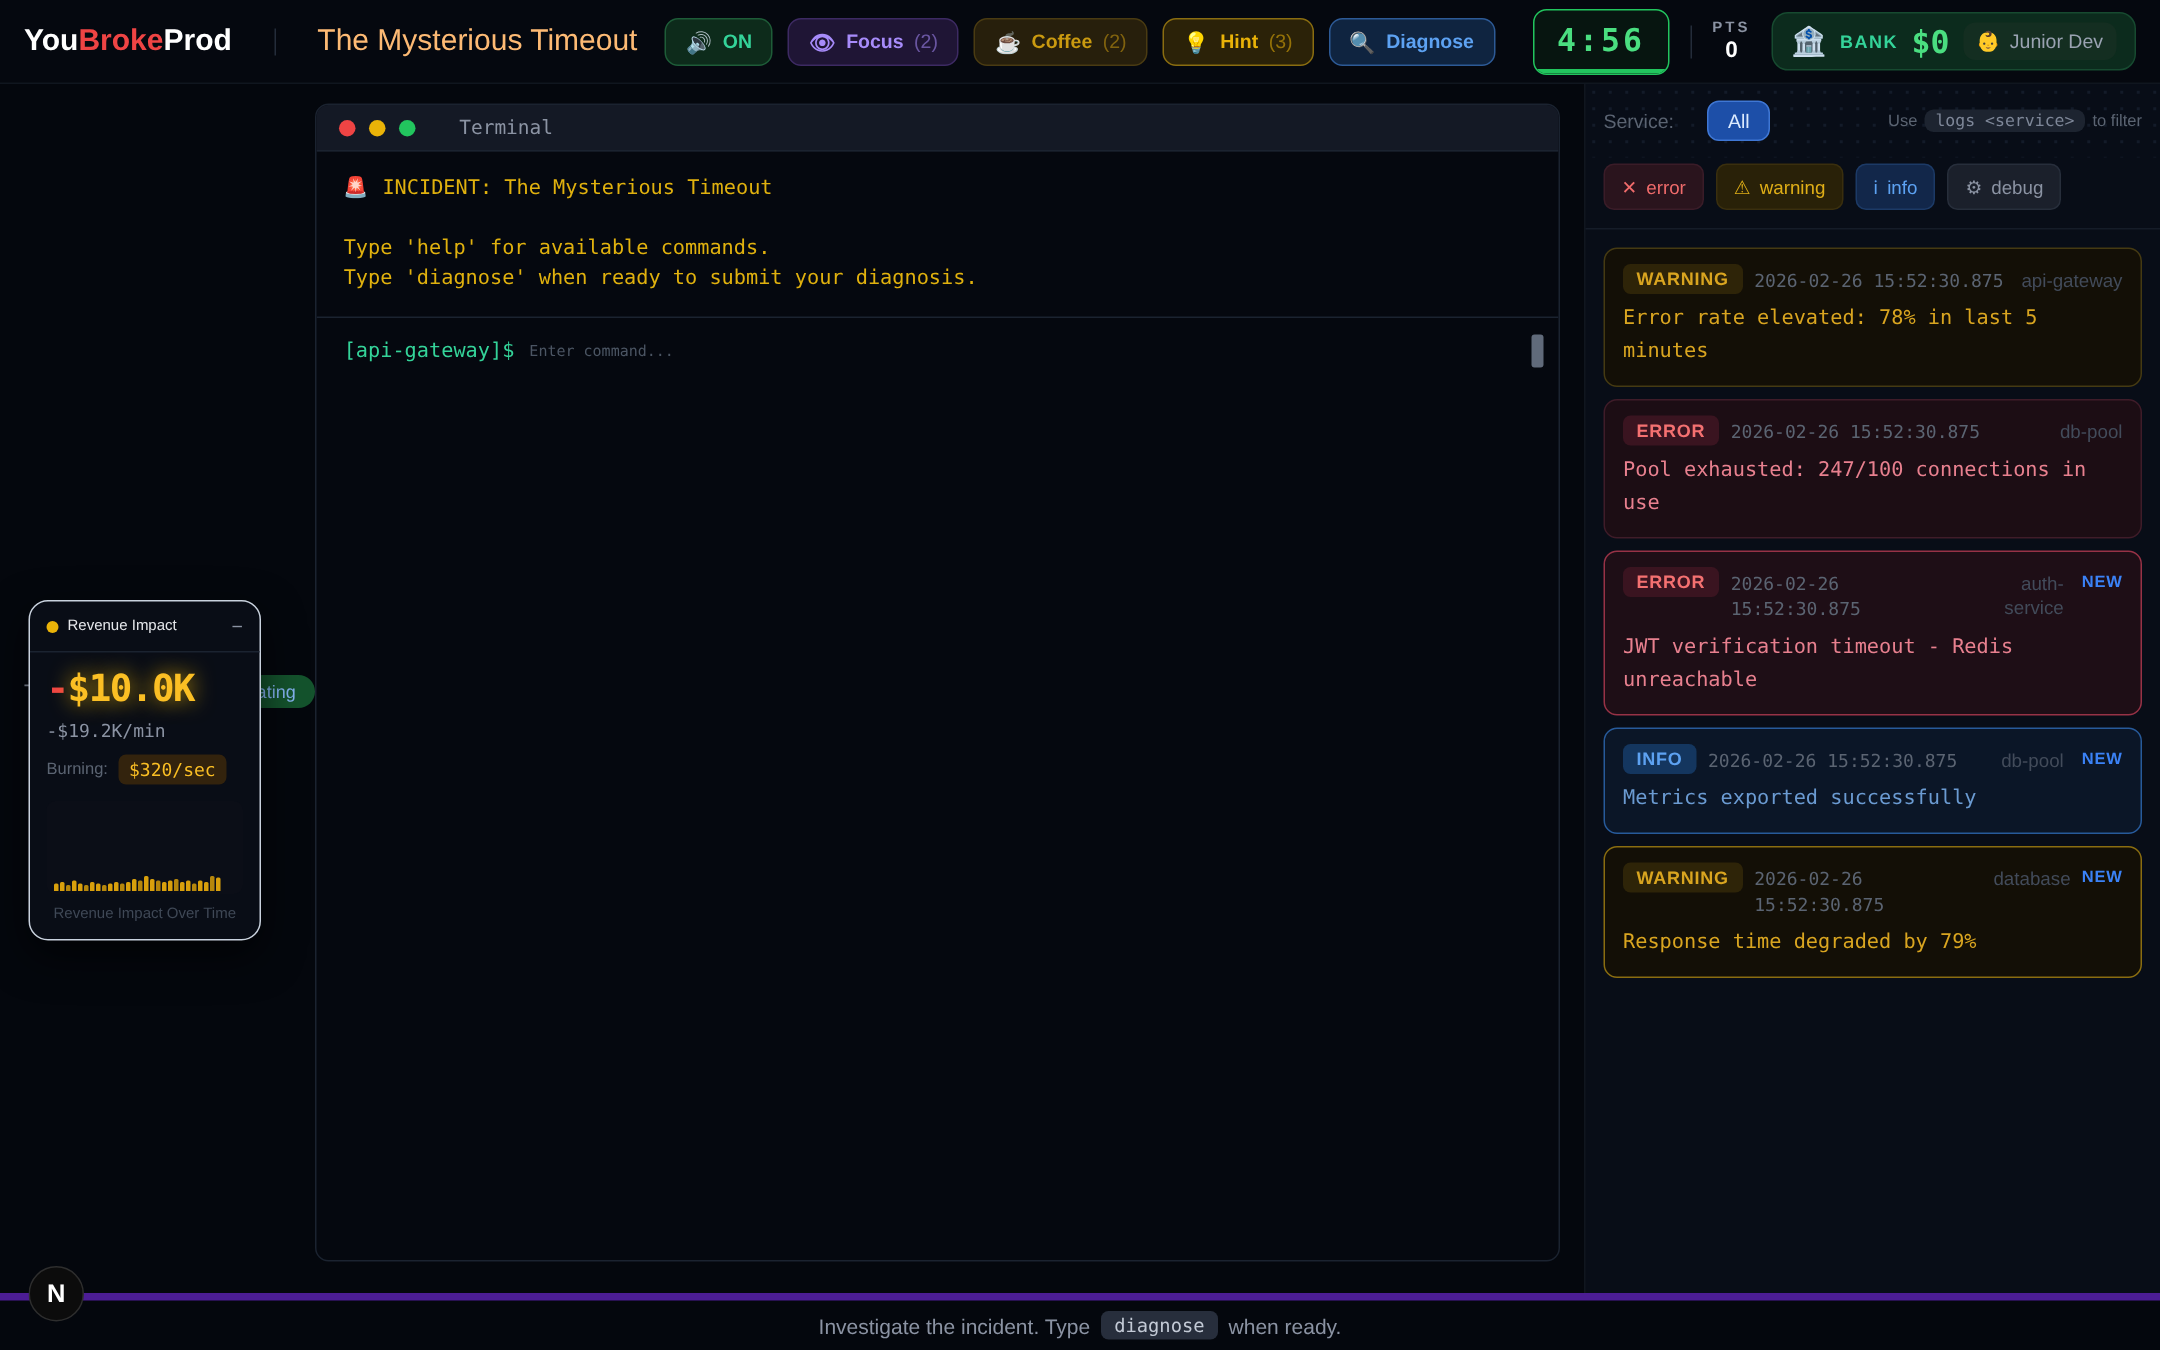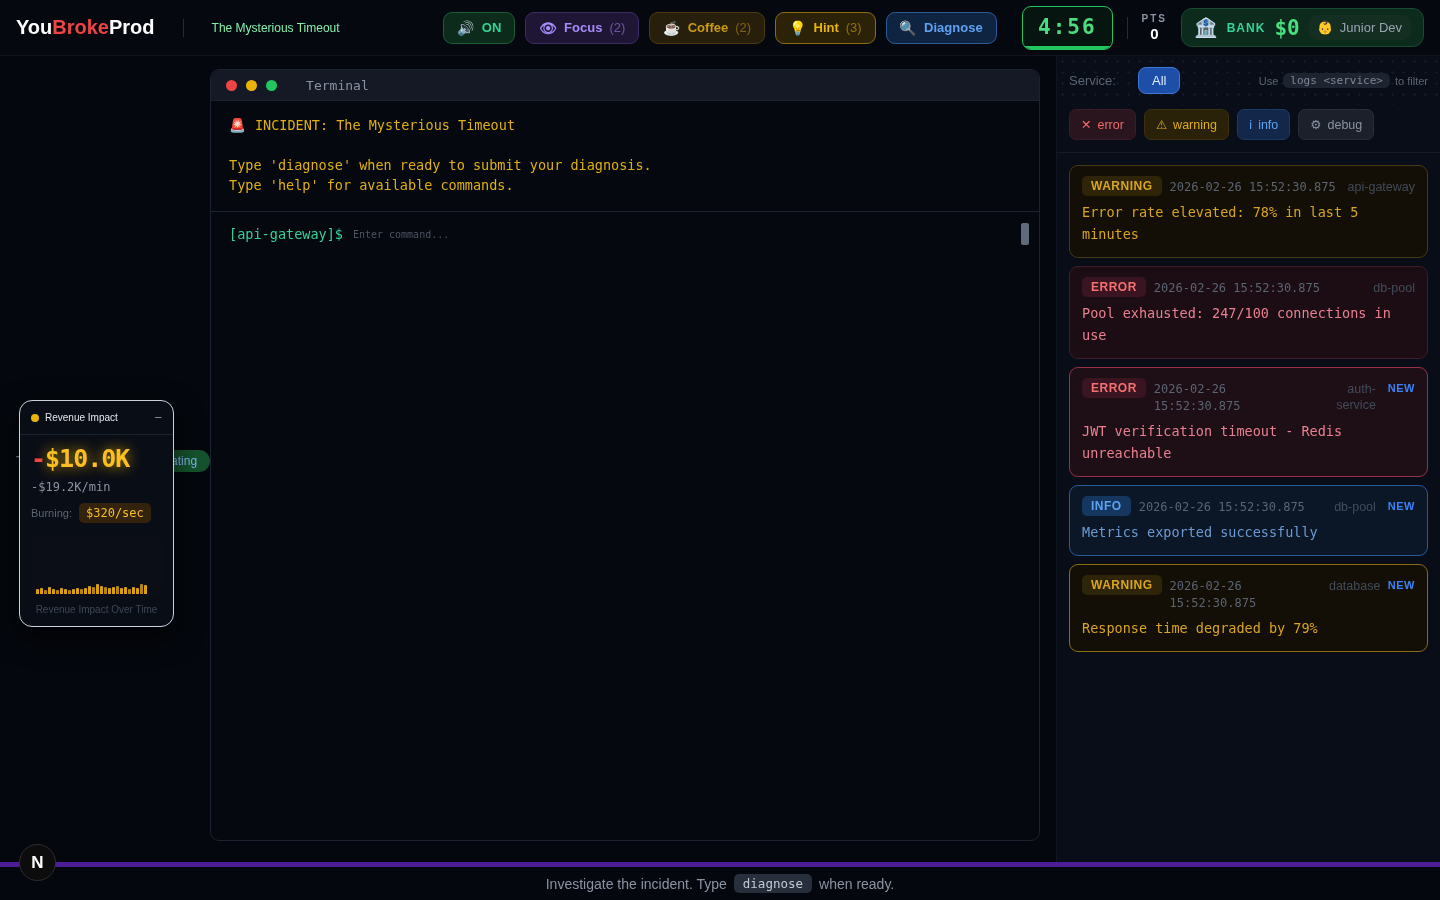--- a/index.html
+++ b/index.html
@@ -12,21 +12,21 @@
 
   
   header {
     height:56px; display:flex; align-items:center; justify-content:space-between;
     padding:0 16px; background:#05080f; border-bottom:1px solid #10161f;
   }
   .logo-area { display:flex; align-items:center; gap:28px; flex:1; }
   .logo { font-size:20px; font-weight:800; color:#fff; white-space:nowrap; }
   .lg-r { color:#ef4444; }
   .logo-divider { width:1px; height:18px; background:#242c3a; }
-  .subtitle { color:#86efac; font-size:12px; white-space:nowrap; }
+  .subtitle { color:#fdba74; font-size:20px; white-space:nowrap; }
 
   .header-buttons { display:flex; gap:10px; flex:none; }
   .hbtn {
     display:flex; align-items:center; gap:7px; font-size:13px; font-weight:600;
     padding:7px 13px; border-radius:9px; border:1px solid; cursor:pointer;
     font-family:inherit; white-space:nowrap;
   }
   .hbtn .icon { font-size:14px; }
   .hbtn .count { opacity:.55; font-weight:500; }
   .hbtn.sound   { background:#0d2b1b; border-color:#1e5c38; color:#34d399; }
@@ -226,22 +226,22 @@
     <div class="terminal">
       <div class="t-titlebar">
         <span class="dot red"></span>
         <span class="dot yellow"></span>
         <span class="dot green"></span>
         <span class="t-title">Terminal</span>
       </div>
       <div class="t-output" id="t-output">
           <div class="t-line"><span class="t-line-icon">🚨</span><span>INCIDENT: The Mysterious Timeout</span></div>
           <div class="t-line"><span>&nbsp;</span></div>
+          <div class="t-line"><span>Type 'help' for available commands.</span></div>
           <div class="t-line"><span>Type 'diagnose' when ready to submit your diagnosis.</span></div>
-          <div class="t-line"><span>Type 'help' for available commands.</span></div>
         </div>
       <div class="t-input-row">
         <span class="prompt">[api-gateway]$</span>
         <input placeholder="Enter command..." style="">
         <span class="scroll-thumb"></span>
       </div>
     </div>
 
     <div class="revenue-widget">
       <div class="rw-header">

